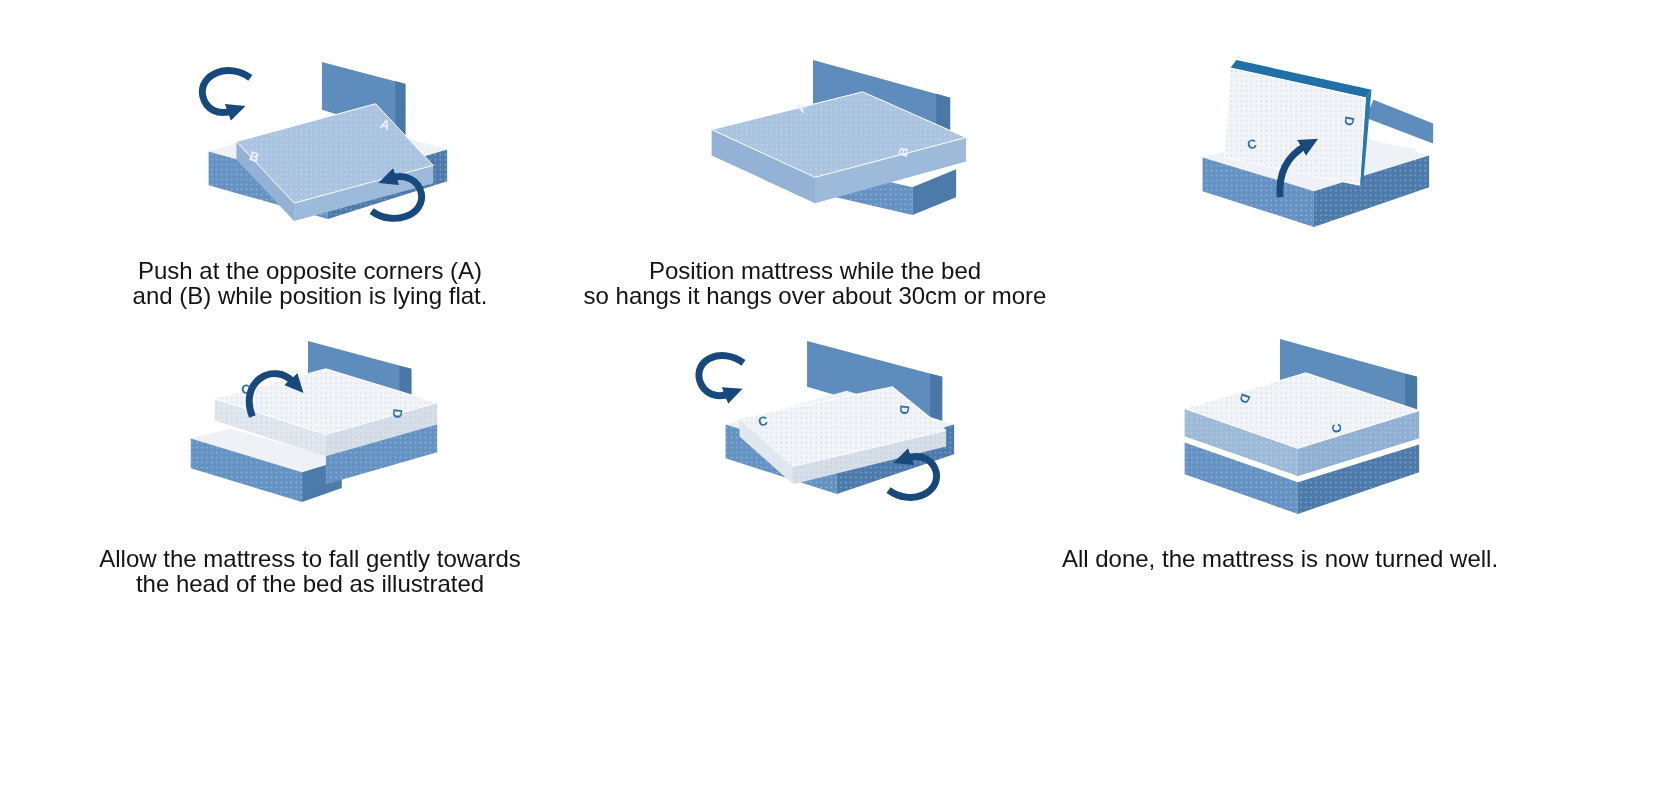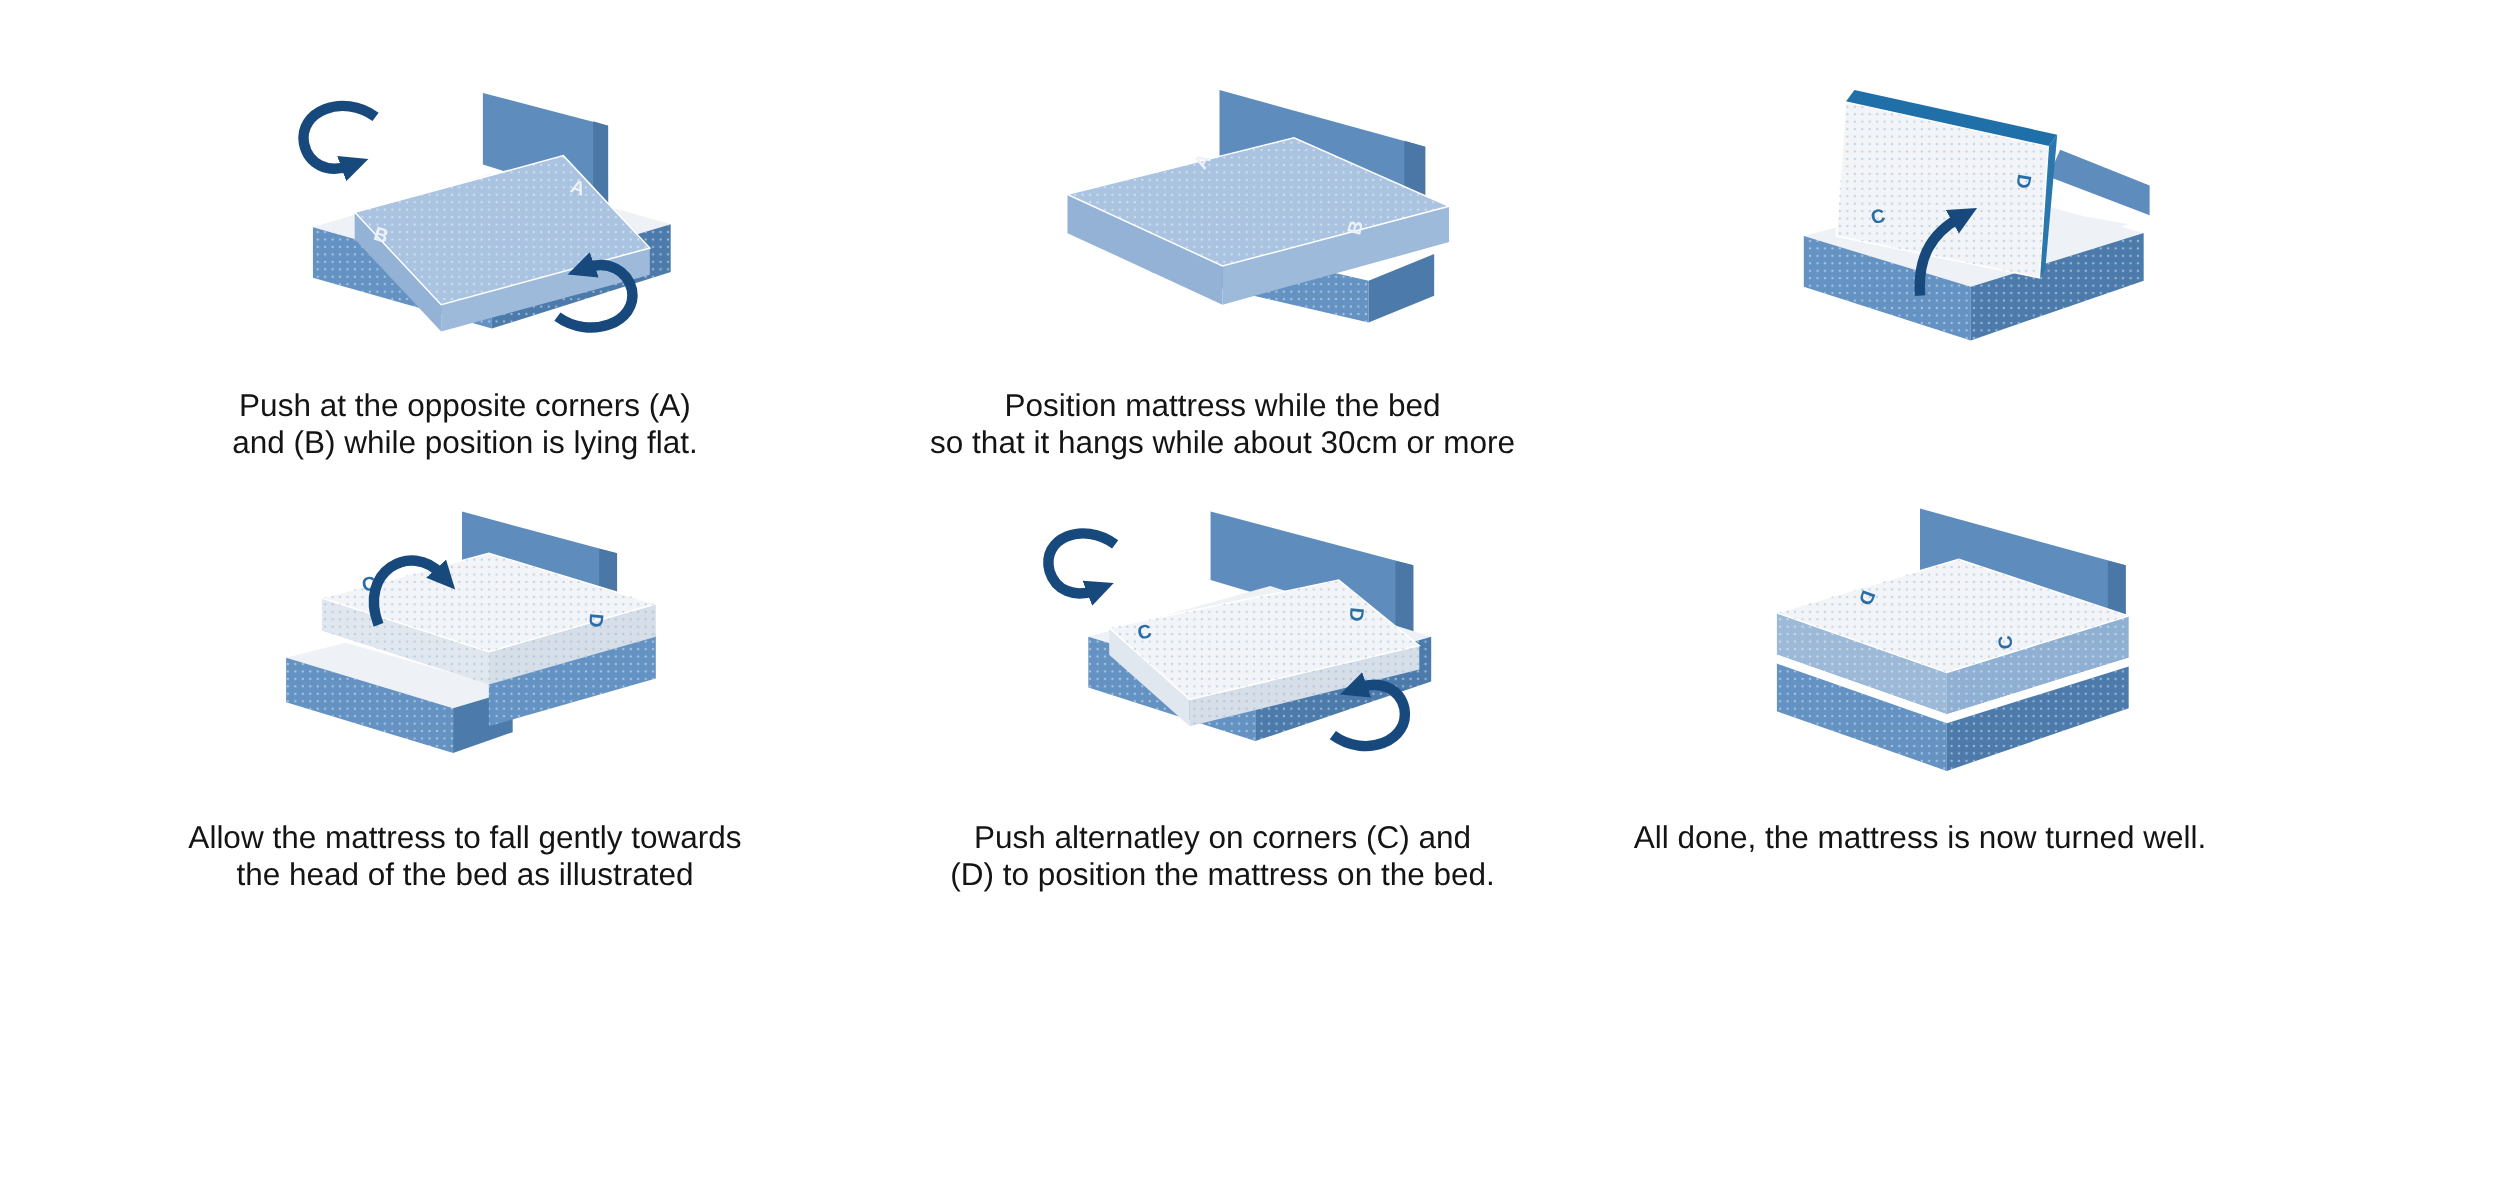--- a/index.html
+++ b/index.html
@@ -3,21 +3,21 @@
 <meta charset="utf-8">
 <style>
   html,body{margin:0;padding:0;}
   body{
     width:1667px;height:800px;background:#ffffff;position:relative;overflow:hidden;
     font-family:"Liberation Sans", sans-serif;
   }
   .panel{position:absolute;}
   .illo{height:218px;display:flex;align-items:center;justify-content:center;}
   .row2 .illo{height:200px;}
-  .caption{margin-top:6px;font-size:21px;line-height:25px;text-align:center;color:#141414;}
+  .caption{margin-top:6px;font-size:24px;line-height:25px;text-align:center;color:#141414;}
   .row2 .caption{margin-top:20px;}
   #p1{left:70px;top:34px;width:480px;}
   #p2{left:575px;top:34px;width:480px;}
   #p3{left:1040px;top:30px;width:500px;}
   #p4{left:70px;top:326px;width:480px;}
   #p5{left:575px;top:326px;width:480px;}
   #p6{left:1030px;top:326px;width:500px;}
   svg.step{width:318px;height:199px;}
   text.lbl{font-family:"Liberation Sans", sans-serif;font-weight:bold;font-size:13px;}
   .defs-holder{position:absolute;width:0;height:0;}
@@ -93,21 +93,21 @@
         <polygon points="160,134 312,94 312,118 160,160" fill="#9dbadb"></polygon>
         <polygon points="56,86 208,48 312,94 160,134" fill="#a9c3e0" stroke="#ffffff" stroke-width="1"></polygon>
         <polygon points="56,86 208,48 312,94 160,134" fill="url(#dotW)"></polygon>
         <text class="lbl" x="148" y="70" transform="rotate(-60 148 70)" fill="#edf2f8">A</text>
         <text class="lbl" x="252" y="114" transform="rotate(-75 252 114)" fill="#edf2f8">B</text>
       </g>
     </svg>
   </div>
   <div class="caption">
     <div>Position mattress while the bed</div>
-    <div>so that it hangs while about 30cm or more</div>
+    <div>so hangs it hangs over about 30cm or more</div>
   </div>
 </div>
 
 <div class="panel row1" id="p3">
   <div class="illo">
     <svg class="step" viewBox="0 0 320 200">
       <g>
         <polygon points="236,78 304,104 304,84 244,60" fill="#5e8dbd"></polygon>
         <polygon points="200,94 290,110 238,126" fill="#eef1f5"></polygon>
         <polygon points="72,118 192,86 300,116 184,152" fill="#eef1f5"></polygon>
@@ -191,24 +191,20 @@
         <text class="lbl" x="246" y="78" transform="rotate(95 246 78)" fill="#2a6da6">D</text>
       </g>
       <g>
         <path d="M 88,36 C 66,20 38,32 44,54 C 48,67 61,72 74,67" fill="none" stroke="#17497d" stroke-width="7" marker-end="url(#ah)"></path>
       </g>
       <g>
         <path d="M 234,164 C 256,180 286,168 282,146 C 279,133 266,127 252,132" fill="none" stroke="#17497d" stroke-width="7" marker-end="url(#ah)"></path>
       </g>
     </svg>
   </div>
-  <div class="caption">
-    <div>Push alternatley on corners (C) and</div>
-    <div>(D) to position the mattress on the bed.</div>
-  </div>
 </div>
 
 <div class="panel row2" id="p6">
   <div class="illo">
     <svg class="step" viewBox="0 0 320 200">
       <g>
         <polygon points="160,12 298,50 298,96 160,56" fill="#5e8dbd"></polygon>
         <polygon points="286,47 298,50 298,96 286,92" fill="#4a77a6"></polygon>
       </g>
       <g>

